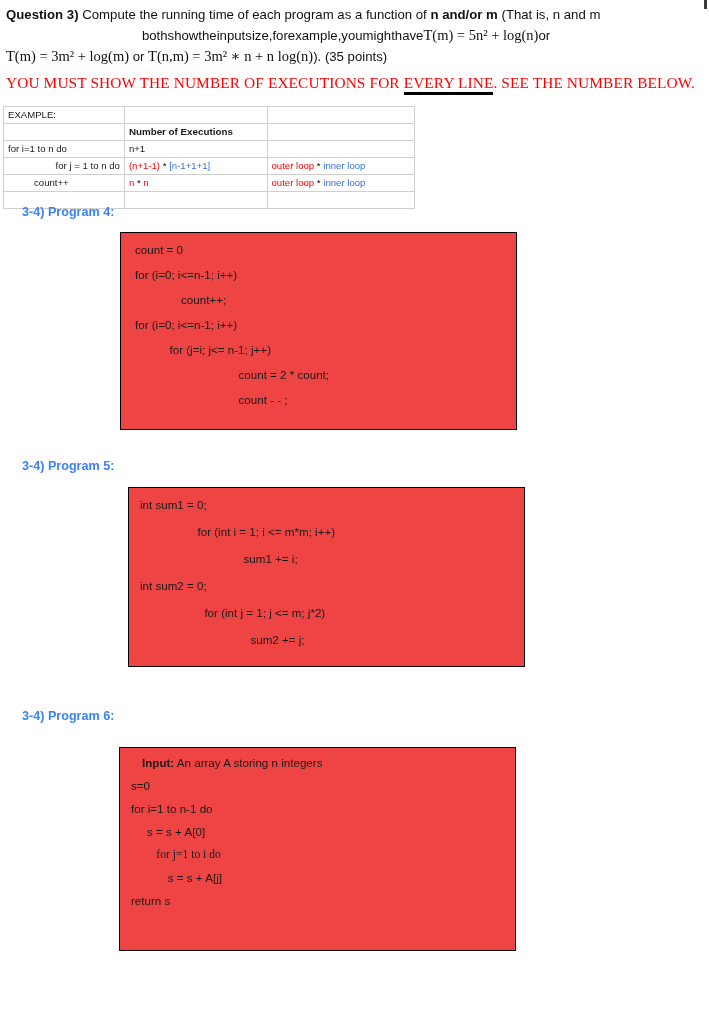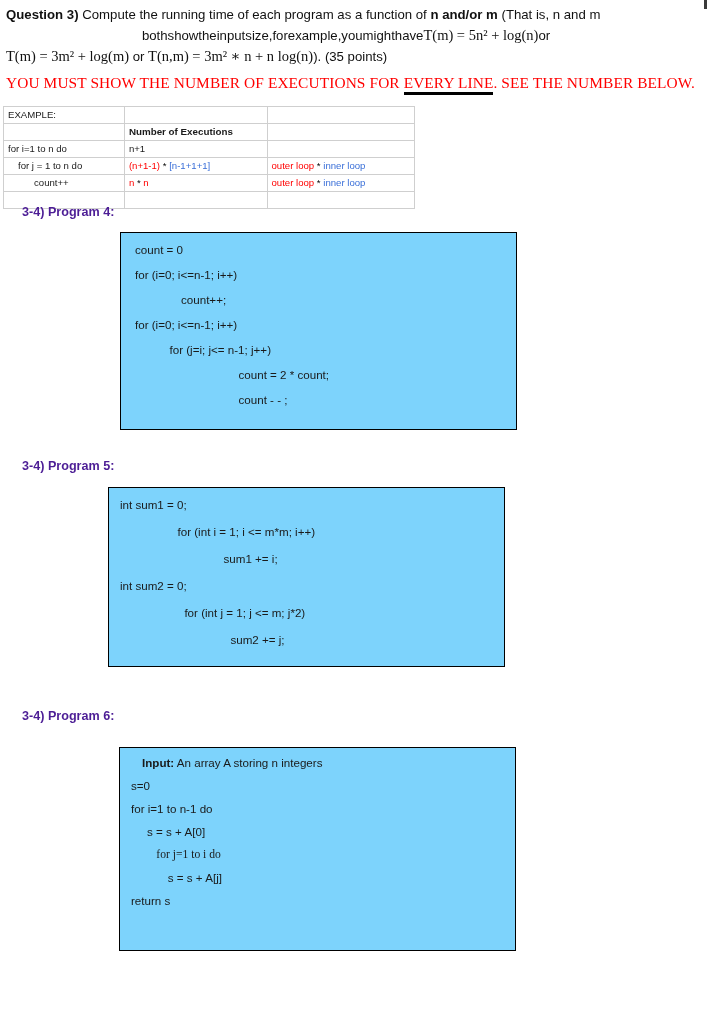--- a/index.html
+++ b/index.html
@@ -89,36 +89,36 @@
     vertical-align: top;
     height: 13px;
   }
   .example-table .col-a { width: 100px; }
   .example-table .col-b { width: 118px; }
   .example-table .col-c { width: 122px; }
   .et-bold { font-weight: bold; font-size: 9.8px; }
   .et-red { color: #ff0000; }
   .et-blue { color: #3a6fd8; }
   .et-black { color: #000000; }
-  .indent-1 { padding-left: 14px !important; }
+  .indent-1 { padding-left: 14px !important; text-align: right; }
   .indent-2 { padding-left: 30px !important; }
   .nowrap { white-space: nowrap; }
 
   
   .prog-label {
     position: absolute;
     font-weight: bold;
     font-size: 12.6px;
-    color: #4c1d95;
+    color: #3b82f6;
     white-space: nowrap;
   }
   .code-box {
     position: absolute;
     border: 1.4px solid #000000;
-    background: #7dd3fc;
+    background: #ef4444;
     font-size: 11.6px;
     line-height: 13px;
     color: #1a1a1a;
     text-align: center;
   }
   .code-line {
     white-space: pre;
     position: absolute;
   }
   .code-line b { font-weight: bold; padding-left: 11px; }
@@ -193,21 +193,21 @@
     <div class="code-box" style="top: 232px; left: 120px; width: 397px; height: 198px;">
       <div class="code-line" style="top: 10px; left: 14px;">count = 0</div>
       <div class="code-line" style="top: 35px; left: 14px;">for (i=0; i&lt;=n-1; i++)</div>
       <div class="code-line" style="top: 60px; left: 60px;">count++;</div>
       <div class="code-line" style="top: 85px; left: 14px;">for (i=0; i&lt;=n-1; i++)</div>
       <div class="code-line" style="top: 110px; left: 48.5px;">for (j=i; j&lt;= n-1; j++)</div>
       <div class="code-line" style="top: 135px; left: 117.5px;">count = 2 * count;</div>
       <div class="code-line" style="top: 160px; left: 117.5px;">count - - ;</div>
     </div>
     <div class="prog-label" style="top: 459px; left: 22px;">3-4) Program 5:</div>
-    <div class="code-box" style="top: 487px; left: 108px; width: 397px; height: 180px;">
+    <div class="code-box" style="top: 487px; left: 128px; width: 397px; height: 180px;">
       <div class="code-line" style="top: 10px; left: 11px;">int sum1 = 0;</div>
       <div class="code-line" style="top: 37px; left: 68.5px;">for (int i = 1; i &lt;= m*m; i++)</div>
       <div class="code-line" style="top: 64px; left: 114.5px;">sum1 += i;</div>
       <div class="code-line" style="top: 91px; left: 11px;">int sum2 = 0;</div>
       <div class="code-line" style="top: 118px; left: 75.4px;">for (int j = 1; j &lt;= m; j*2)</div>
       <div class="code-line" style="top: 145px; left: 121.4px;">sum2 += j;</div>
     </div>
     <div class="prog-label" style="top: 709px; left: 22px;">3-4) Program 6:</div>
     <div class="code-box" style="top: 747px; left: 119px; width: 397px; height: 204px;">
       <div class="code-line" style="top: 8px; left: 11px;"><b>Input:</b> An array A storing n integers</div>

